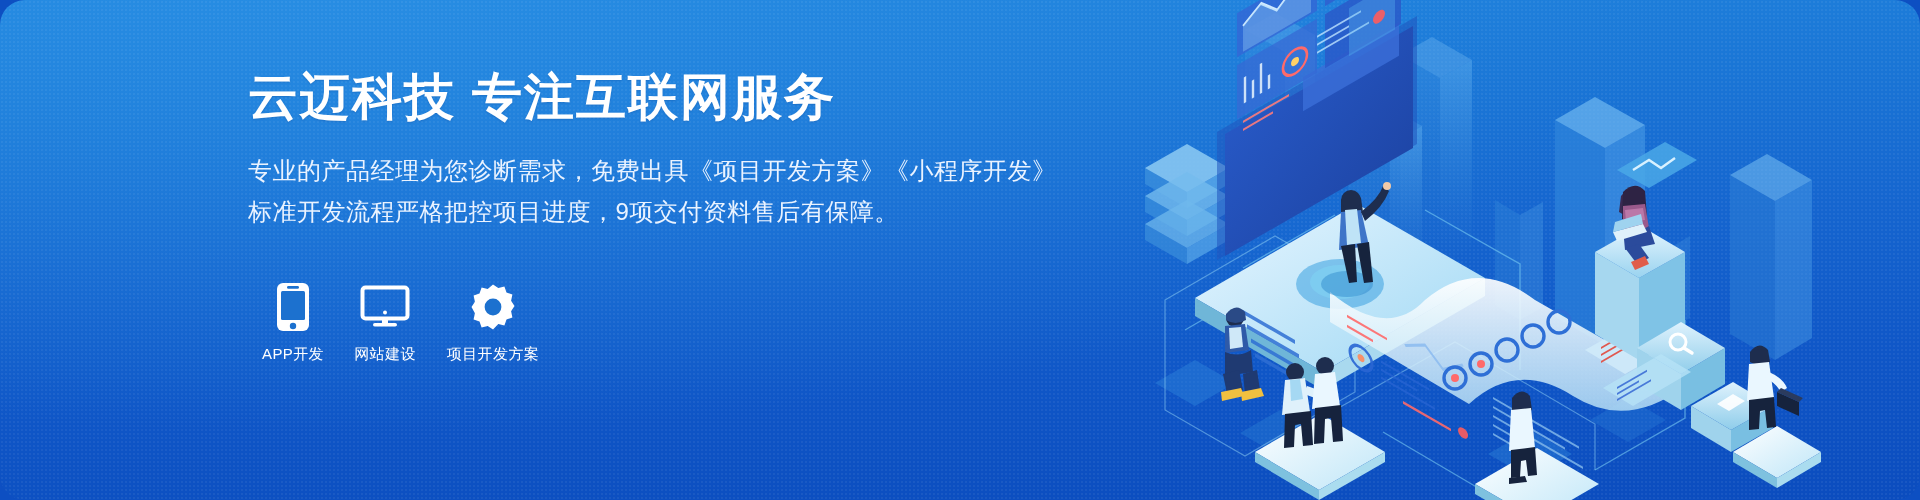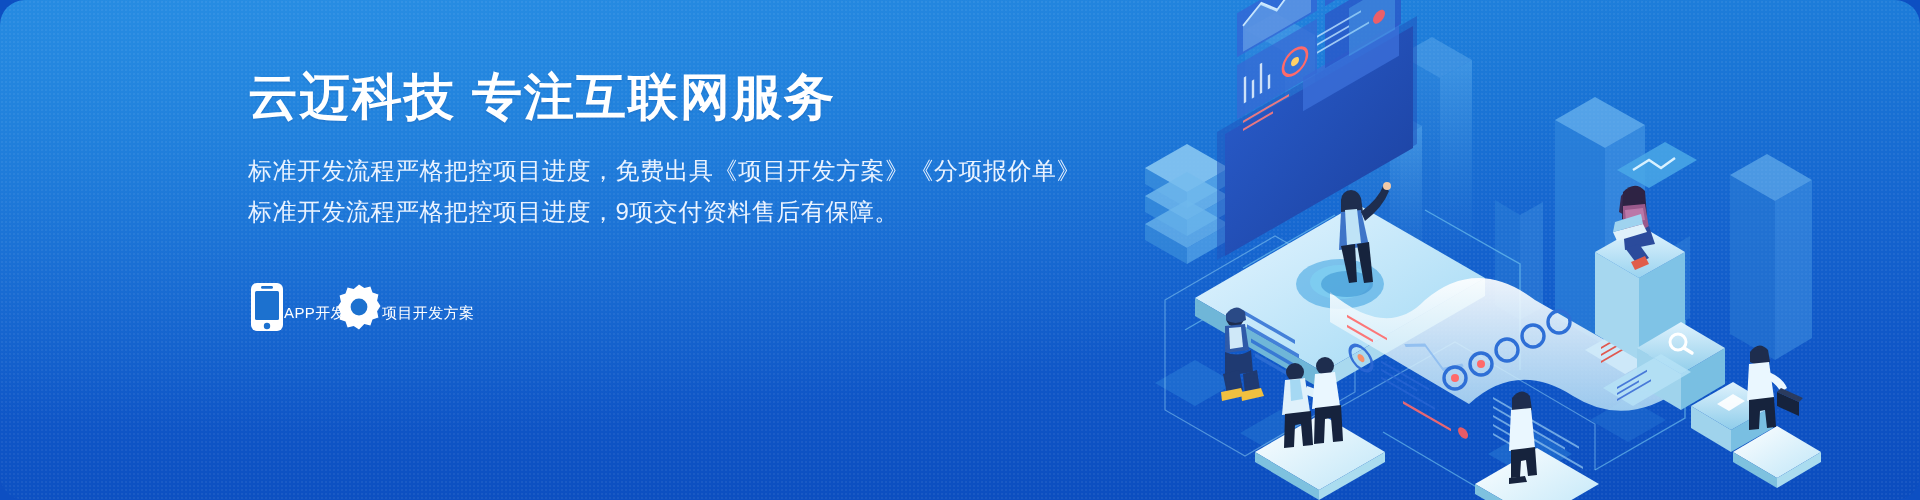--- a/index.html
+++ b/index.html
@@ -46,21 +46,21 @@
     letter-spacing:0.5px;
     white-space:nowrap;
   }
   .subtitle div { margin-bottom:2px; }
 
   
   .services {
     position:absolute; left:250px; top:281px;
     display:flex; align-items:flex-start; z-index:6;
   }
-  .service { display:flex; flex-direction:row; align-items:center; }
+  .service { display:flex; flex-direction:column; align-items:center; }
   .svc-icon { height:52px; display:flex; align-items:center; justify-content:center; }
   .svc-icon svg { display:block; }
   .svc-label {
     margin-top:12px; color:#ffffff;
     font-size:15px; letter-spacing:0.4px; white-space:nowrap;
   }
 
   
   .art { position:absolute; left:1125px; top:0; width:795px; height:500px; z-index:4; }
   .art svg { display:block; }
@@ -397,41 +397,52 @@
           <line x1="0" y1="6" x2="22" y2="6"></line>
           <line x1="0" y1="12" x2="34" y2="12"></line>
         </g>
       </g>
     </svg>
   </div>
 
   <div class="content">
     <h1 class="title">云迈科技 专注互联网服务</h1>
     <div class="subtitle">
-      <div>标准开发流程严格把控项目进度，免费出具《项目开发方案》《分项报价单》</div>
+      <div>专业的产品经理为您诊断需求，免费出具《项目开发方案》《小程序开发》</div>
       <div>标准开发流程严格把控项目进度，9项交付资料售后有保障。</div>
     </div>
   </div>
 
   <div class="services">
 
     <div class="service" style="width:86px">
       <div class="svc-icon">
         <svg width="34" height="50" viewBox="0 0 34 50">
           <rect x="1" y="1" width="32" height="48" rx="6" fill="#ffffff"></rect>
           <rect x="5" y="9" width="24" height="29" rx="1.5" fill="#1c71cf"></rect>
           <rect x="11" y="4" width="12" height="2.8" rx="1.4" fill="#1c71cf"></rect>
           <circle cx="17" cy="44" r="3.2" fill="#1c71cf"></circle>
         </svg>
       </div>
       <div class="svc-label">APP开发</div>
     </div>
 
 
 
+    <div class="service" style="width:98px">
+      <div class="svc-icon">
+        <svg width="50" height="44" viewBox="0 0 50 44">
+          <rect x="2.5" y="2.5" width="45" height="31" rx="3" fill="none" stroke="#ffffff" stroke-width="4"></rect>
+          <circle cx="25" cy="27.5" r="2" fill="#ffffff"></circle>
+          <rect x="22" y="33" width="6" height="5" fill="#ffffff"></rect>
+          <rect x="13" y="38" width="24" height="3.6" rx="1.8" fill="#ffffff"></rect>
+        </svg>
+      </div>
+      <div class="svc-label">网站建设</div>
+    </div>
 
     <div class="service" style="width:118px">
       <div class="svc-icon">
         <svg width="46" height="46" viewBox="0 0 46 46">
           <path d="M23 0.5l5.3 3.4 6.1-1.3 2.1 5.9 5.9 2.1-1.3 6.1 3.4 5.3-3.4 5.3 1.3 6.1-5.9 2.1-2.1 5.9-6.1-1.3L23 45.5l-5.3-3.4-6.1 1.3-2.1-5.9-5.9-2.1 1.3-6.1L1.5 23l3.4-5.3-1.3-6.1 5.9-2.1 2.1-5.9 6.1 1.3z" fill="#ffffff"></path>
           <circle cx="23" cy="23" r="8.4" fill="#1c71cf"></circle>
         </svg>
       </div>
       <div class="svc-label">项目开发方案</div>
     </div>

